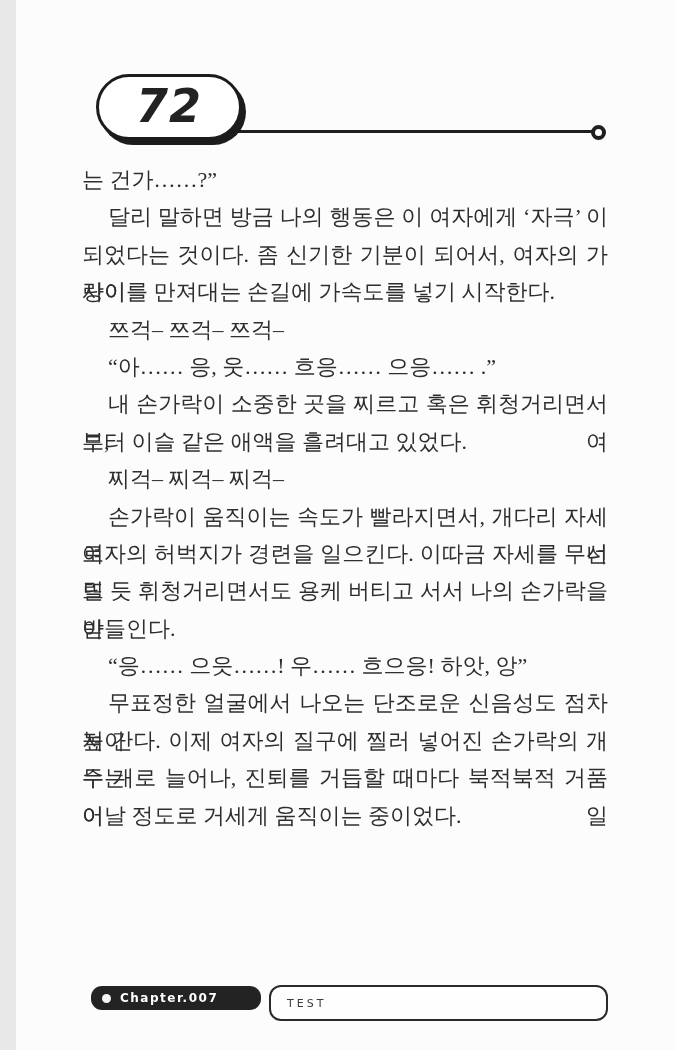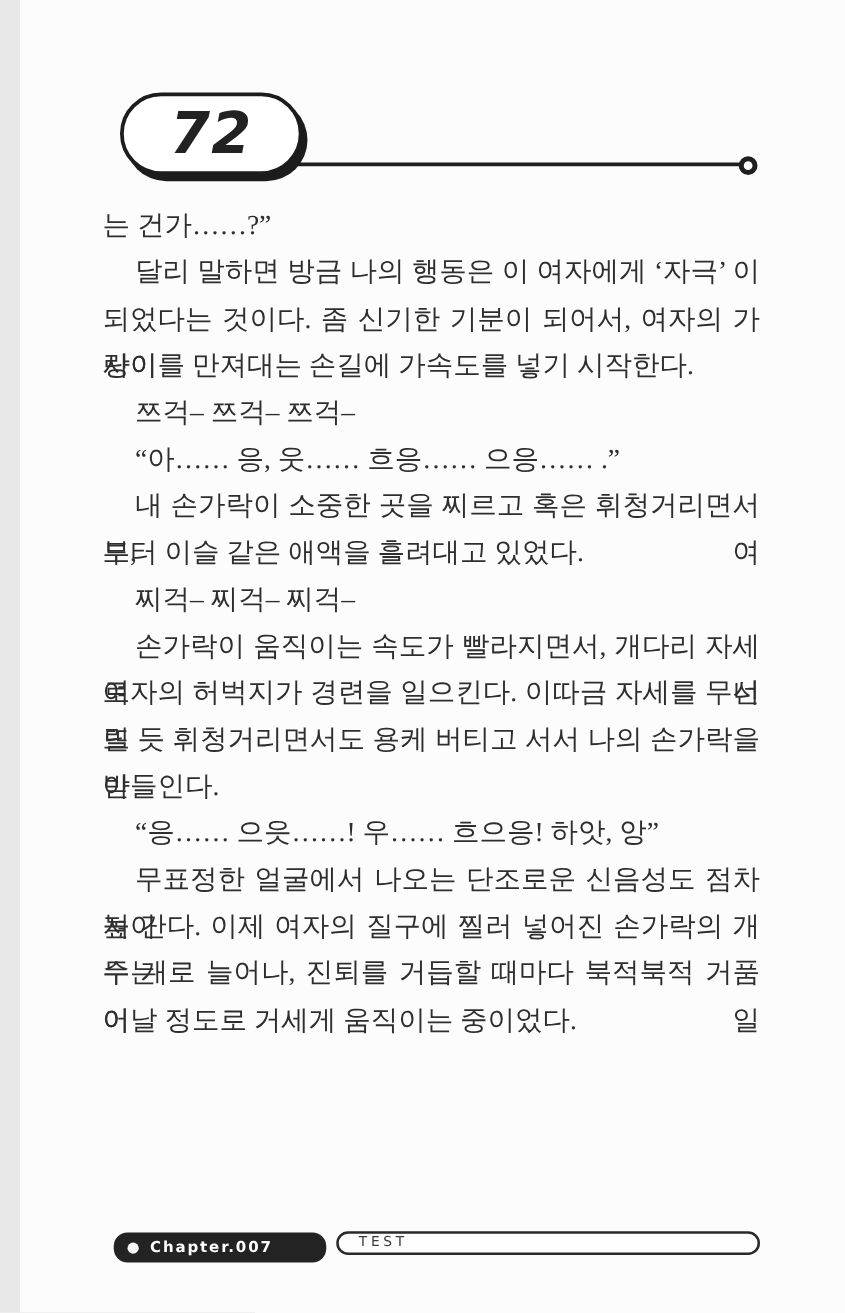--- a/index.html
+++ b/index.html
@@ -95,26 +95,27 @@
     font-family: "DejaVu Sans", "Liberation Sans", sans-serif;
     font-weight: bold;
     font-size: 12px;
     letter-spacing: 1.5px;
     color: #ffffff;
     transform: translateY(-0.5px);
   }
   .title-capsule {
     position: absolute;
     left: 253px; top: 985px;
-    width: 339px; height: 19px;
+    width: 339px; height: 36px;
     background: #fefefe;
     border: 2px solid #2a2a2a;
     border-radius: 12px;
     box-sizing: border-box;
     display: flex;
+    align-items: center;
     padding-left: 16px;
   }
   .title-label {
     font-family: "DejaVu Sans", "Liberation Sans", sans-serif;
     font-size: 11px;
     letter-spacing: 3px;
     color: #3d3d3d;
   }
 </style>
 </head>

